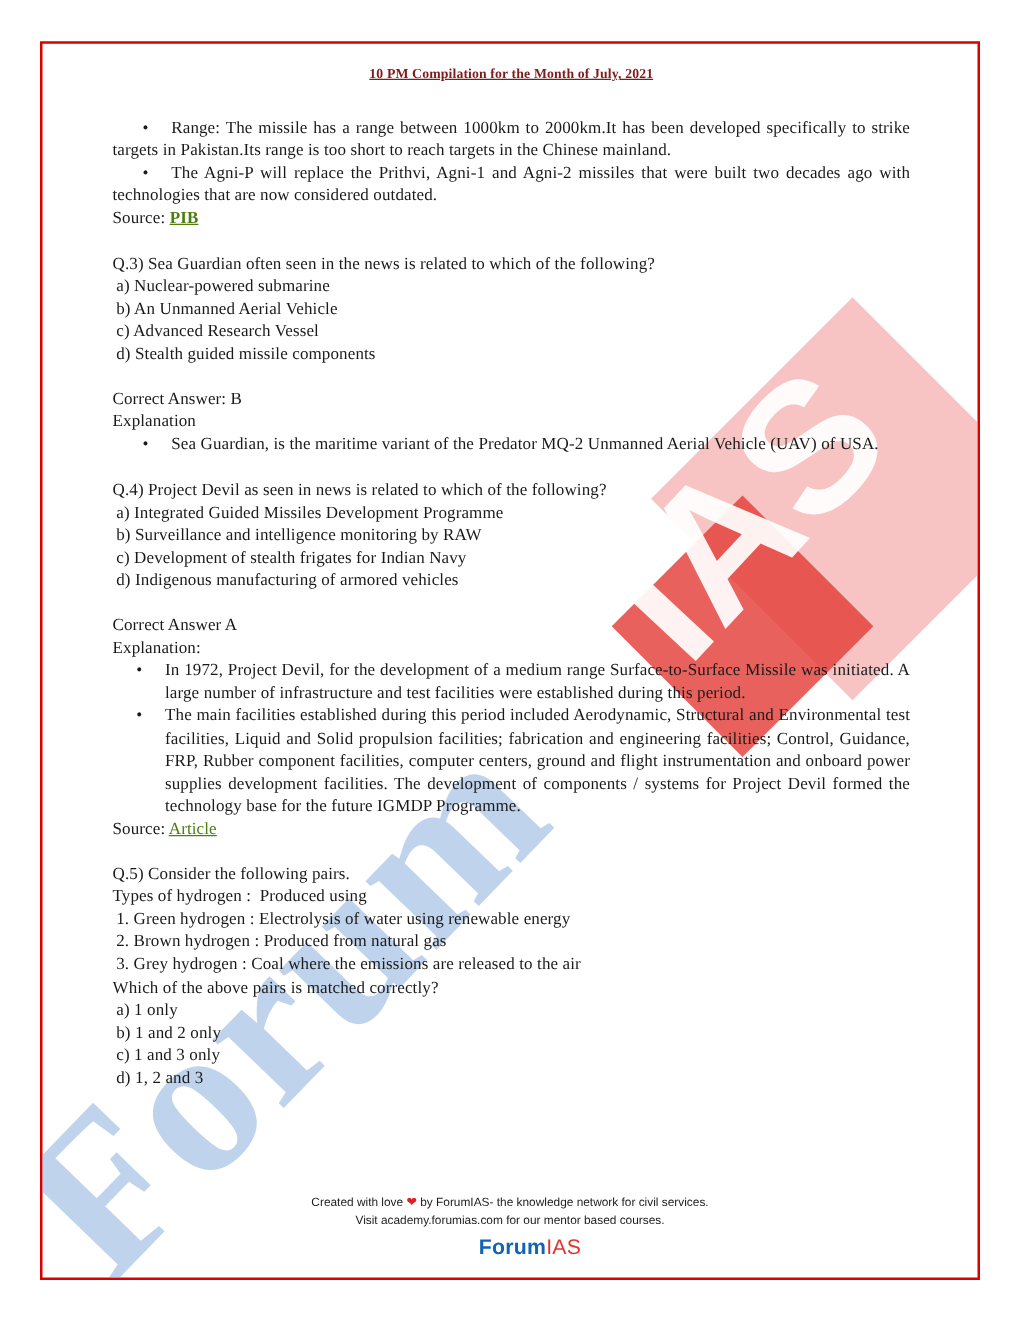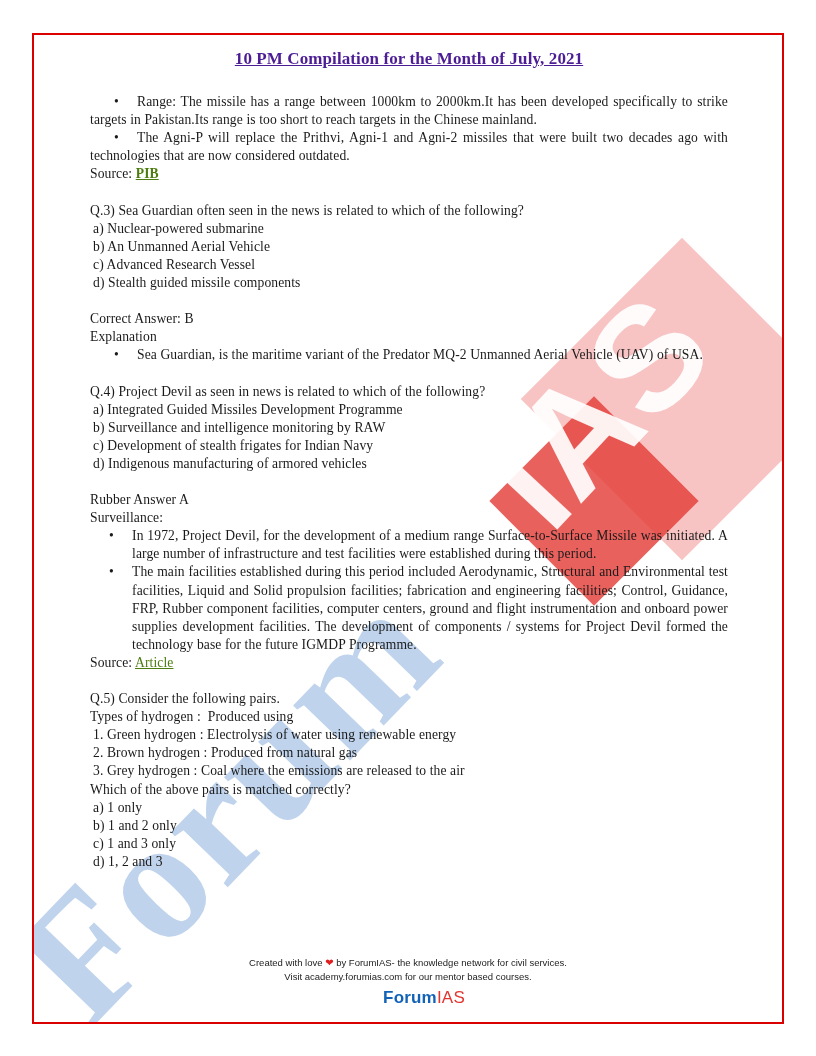--- a/index.html
+++ b/index.html
@@ -33,21 +33,21 @@
     font-family:"Liberation Sans", sans-serif; font-weight:bold; font-size:148px; line-height:150px;
     color:rgba(255,255,255,0.92);
     transform:rotate(-47deg); transform-origin:0 100%; white-space:nowrap;
   }
   
   .content {
     position:absolute; left:0; top:0; width:748px; padding:13px 54px 0 56px;
     z-index:2; font-size:13.6px; line-height:18.1px; letter-spacing:0.1px;
   }
   .doc-title {
-    text-align:center; color:#4c1d95; font-weight:bold; font-size:17px; line-height:22px;
+    text-align:center; color:#7f1d1d; font-weight:bold; font-size:11px; line-height:22px;
     text-decoration:underline; margin-bottom:23px;
   }
   .spacer { height:18.1px; }
   .b { font-weight:normal; }
   .line { text-align:left; }
   .opt { margin-left:3px; }
   .pre { white-space:pre-wrap; }
   
   .blt-a { text-align:justify; text-indent:24px; }
   .blt-a .dot { display:inline-block; width:23px; text-indent:0; }
@@ -105,22 +105,22 @@
       <div class="spacer"></div>
 
       <div class="line b">Q.4) Project Devil as seen in news is related to which of the following?</div>
       <div class="opt">a) Integrated Guided Missiles Development Programme</div>
       <div class="opt">b) Surveillance and intelligence monitoring by RAW</div>
       <div class="opt">c) Development of stealth frigates for Indian Navy</div>
       <div class="opt">d) Indigenous manufacturing of armored vehicles</div>
 
       <div class="spacer"></div>
 
-      <div class="line b">Rubber Answer A</div>
-      <div class="line b">Surveillance:</div>
+      <div class="line b">Correct Answer A</div>
+      <div class="line b">Explanation:</div>
 
       <p class="blt-b"><span class="dot">•</span><span>In 1972, Project Devil, for the development of a medium range Surface-to-Surface Missile was initiated. A large number of infrastructure and test facilities were established during this period.</span></p>
 
       <p class="blt-b"><span class="dot">•</span><span>The main facilities established during this period included Aerodynamic, Structural and Environmental test facilities, Liquid and Solid propulsion facilities; fabrication and engineering facilities; Control, Guidance, FRP, Rubber component facilities, computer centers, ground and flight instrumentation and onboard power supplies development facilities. The development of components / systems for Project Devil formed the technology base for the future </span><span class="b">IGMDP Programme.</span></p>
 
       <div class="line"><span>Source: </span><a class="lnk">Article</a></div>
 
       <div class="spacer"></div>
 
       <div class="line"><span class="b">Q.5)</span><span> Consider the following pairs.</span></div>

